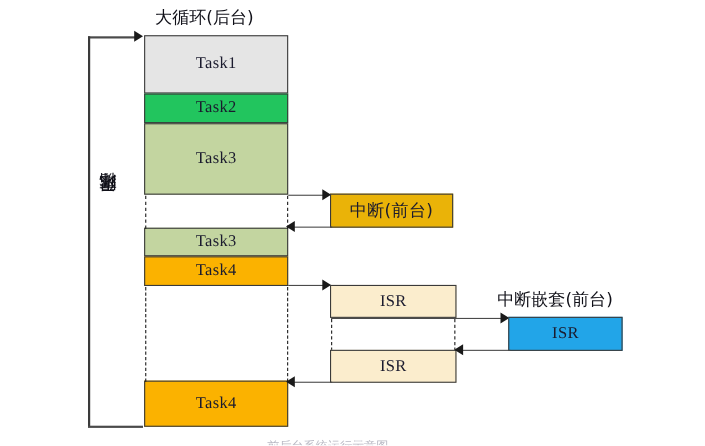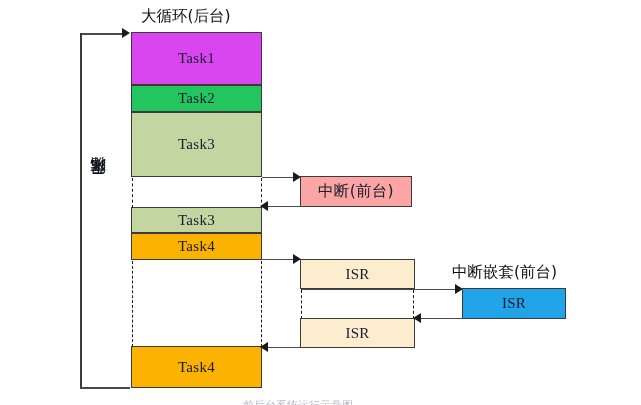--- a/index.html
+++ b/index.html
@@ -93,42 +93,42 @@
 
   <div class="label cjk" style="left:452px; top:262px;">中断嵌套(前台)</div>
 
   <div class="hline" style="left:80px; top:33px; width:44px; height:1.5px;"></div>
   <div class="vline" style="left:80px; top:33px; width:1.5px; height:355px;"></div>
   <div class="hline" style="left:80px; top:387px; width:50px; height:1.5px;"></div>
   <div class="arrow-r" style="left:122px; top:28px;"></div>
 
   <div class="vtext" style="left:88px; top:182px;">无限循环</div>
 
-  <div class="box" style="left:131px; top:32px; width:131px; height:53px; background:#d946ef;">Task1</div>
+  <div class="box" style="left:131px; top:32px; width:131px; height:53px; background:#e5e5e5;">Task1</div>
 
   <div class="box" style="left:131px; top:85px; width:131px; height:27px; background:#22c55e;">Task2</div>
 
   <div class="box" style="left:131px; top:112px; width:131px; height:65px; background:#c3d5a0;">Task3</div>
 
   <div class="box" style="left:131px; top:207px; width:131px; height:26px; background:#c3d5a0;">Task3</div>
 
   <div class="box" style="left:131px; top:233px; width:131px; height:27px; background:#fbb200;">Task4</div>
 
   <div class="box" style="left:131px; top:346px; width:131px; height:42px; background:#fbb200;">Task4</div>
 
   <div class="dashed-v" style="left:132px; top:178px; height:30px;"></div>
   <div class="dashed-v" style="left:261px; top:178px; height:30px;"></div>
 
   <div class="dashed-v" style="left:132px; top:261px; height:86px;"></div>
   <div class="dashed-v" style="left:261px; top:261px; height:86px;"></div>
 
   <div class="hline" style="left:262px; top:177px; width:36px; height:1.3px;"></div>
   <div class="arrow-r" style="left:293px; top:172px;"></div>
 
-  <div class="box" style="left:300px; top:176px; width:112px; height:31px; background:#fca5a5;">
+  <div class="box" style="left:300px; top:176px; width:112px; height:31px; background:#eab308;">
     <span class="cjk">中断(前台)</span>
   </div>
 
   <div class="hline" style="left:262px; top:206px; width:40px; height:1.3px;"></div>
   <div class="arrow-l" style="left:260px; top:201px;"></div>
 
   <div class="hline" style="left:262px; top:259px; width:36px; height:1.3px;"></div>
   <div class="arrow-r" style="left:293px; top:254px;"></div>
 
   <div class="box" style="left:300px; top:259px; width:115px; height:30px; background:#fbedcd;">ISR</div>

